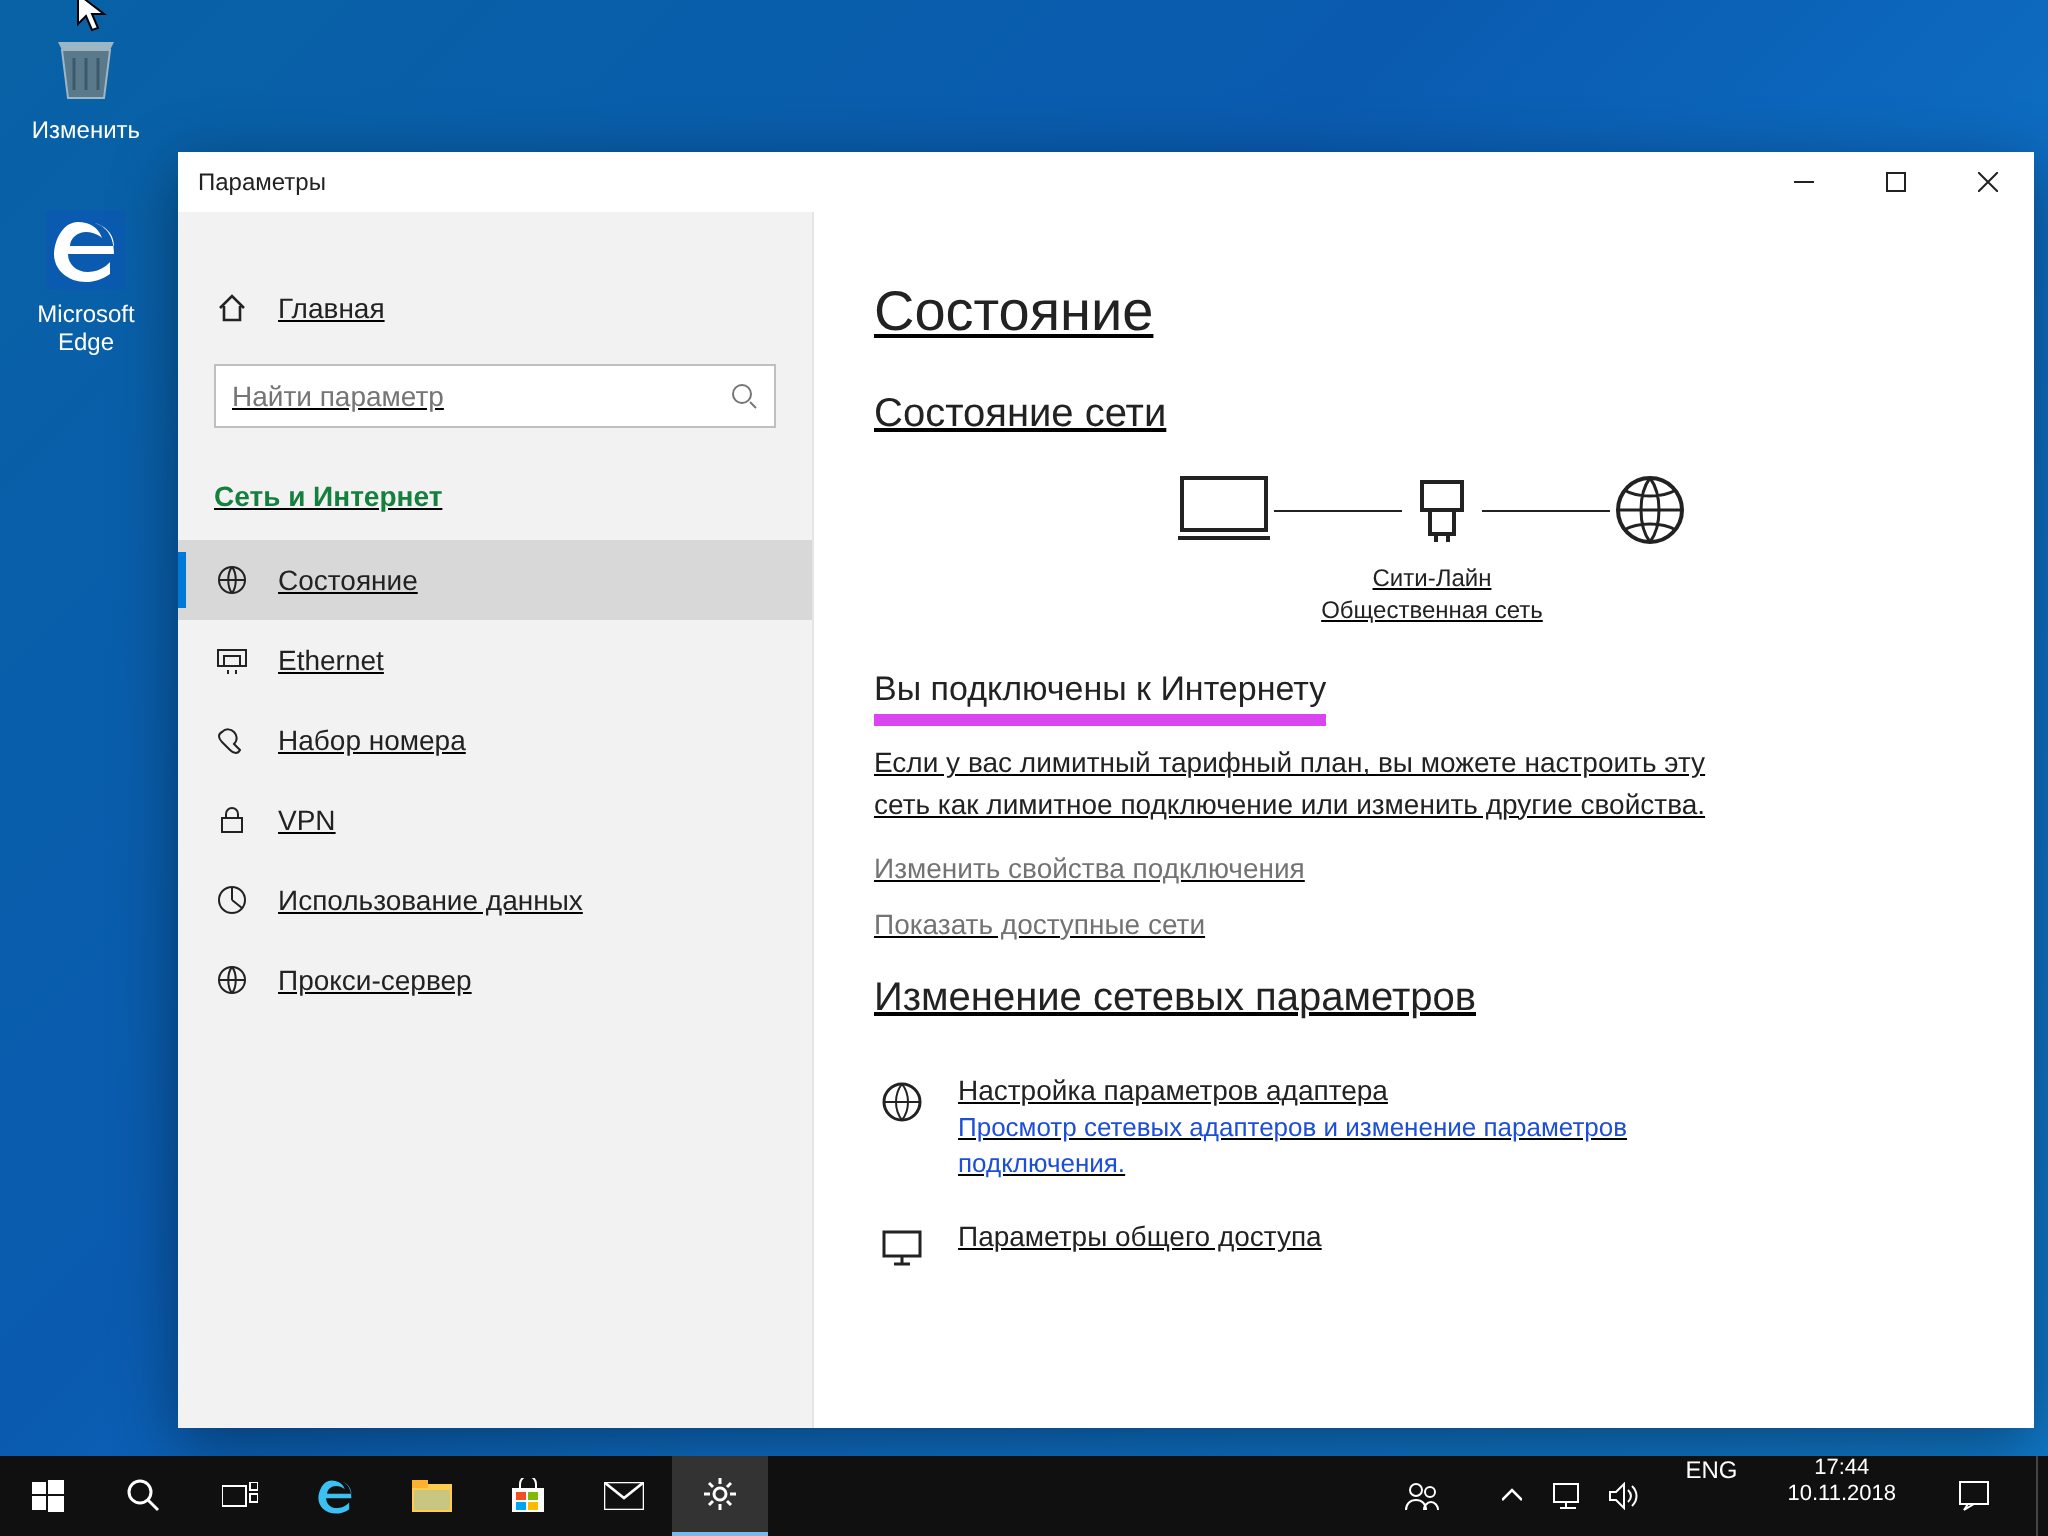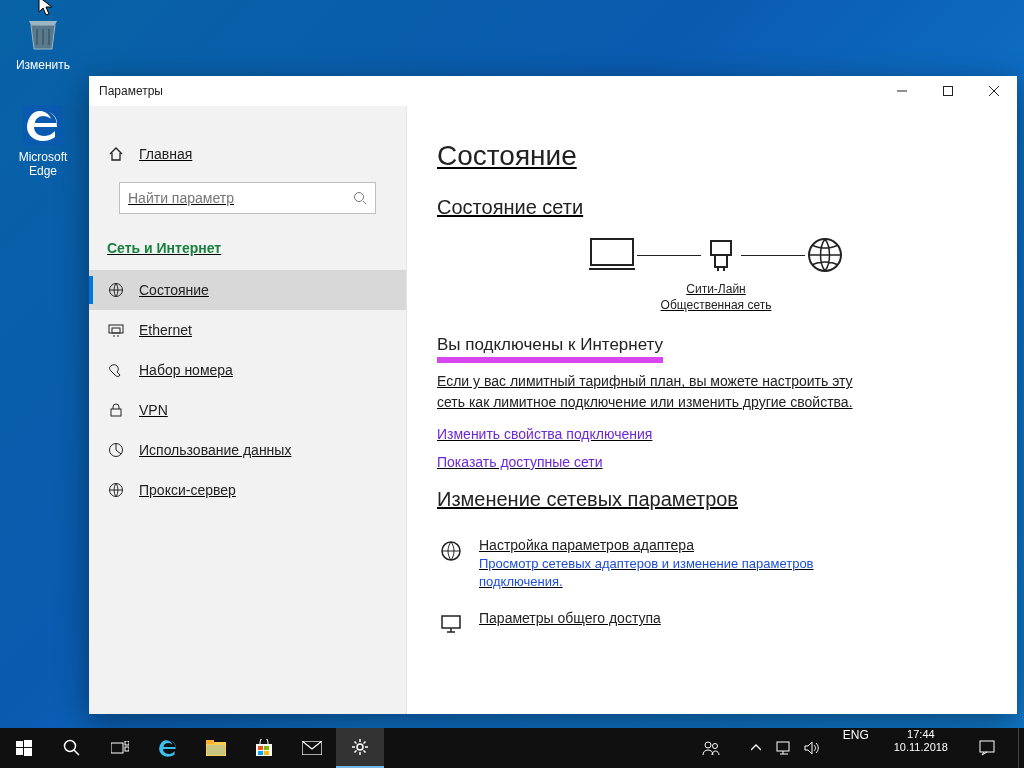--- a/index.html
+++ b/index.html
@@ -18,33 +18,33 @@
   .window { position: absolute; left: 89px; top: 76px; width: 928px; height: 638px; background: #fff; box-shadow: 0 8px 30px rgba(0,0,0,.4); display:flex; flex-direction:column; }
   .titlebar { height: 30px; display:flex; align-items:center; font-size:12px; color:#222; }
   .titlebar .title { padding-left:10px; flex:1; }
   .titlebar .btn { width:46px; height:30px; display:flex; align-items:center; justify-content:center; }
   .win-body { flex:1; display:flex; overflow:hidden;text-decoration:underline; }
   .sidebar { width: 318px; background:#f2f2f2; border-right:1px solid #e5e5e5; padding-top:28px; }
   .home-row, .nav-row { display:flex; align-items:center; height:40px; padding-left:18px; font-size:14px; color:#222; gap:14px; cursor:default;}
   .nav-row.active{background:#d8d8d8; position:relative;}
   .nav-row.active::before{content:"";position:absolute;left:0;top:6px;bottom:6px;width:4px;background:#0078d7;}
   .section-title{font-size:14px;font-weight:600;padding:22px 0 14px 18px;color:#15803d;}
-  .search-wrap{padding:8px 30px 4px;}
+  .search-wrap{padding:8px 18px 4px;}
   .search{width:100%;height:32px;background:#fff;border:1px solid #bfbfbf;display:flex;align-items:center;padding:0 8px; font-size:14px; color:#767676;}
   .search input{flex:1;border:none;outline:none;font-size:14px;background:transparent;}
   .main{flex:1;padding:34px 22px 0 30px; overflow:hidden; color:#222;}
   .main h1{font-weight:300;font-size:28px;margin-bottom:24px;}
   .main h2{font-weight:400;font-size:20px;margin-bottom:16px;}
   .diagram{display:flex;align-items:center;justify-content:center;gap:0;margin:8px 0 6px;}
   .diagram .line{height:1px;background:#222;width:64px;}
   .diag-labels{text-align:center;font-size:12px;line-height:1.35;margin-bottom:22px;}
   .connected{font-size:17px;margin-bottom:8px;position:relative;display:inline-block;}
   .underline-red{border-bottom:6px solid #d946ef;padding-bottom:2px;text-align:right;}
   .body-text{font-size:14px;line-height:1.45;max-width:420px;margin-bottom:14px;}
-  .link{color:#6d28d9;font-size:14px;display:block;margin-bottom:12px;cursor:pointer;}
+  .link{color:#737373;font-size:14px;display:block;margin-bottom:12px;cursor:pointer;}
   .sec2{margin-top:18px;}
   .opt-row{display:flex;gap:14px;padding:10px 0;}
   .opt-row .oic{flex:0 0 28px;display:flex;justify-content:center;padding-top:2px;}
   .opt-row .otxt .ot{font-size:14px;margin-bottom:2px;}
   .opt-row .otxt .od{font-size:13px;color:#1d4ed8;max-width:380px;line-height:1.35;}
   .nav-icon{width:18px;height:18px;display:flex;align-items:center;justify-content:center;flex:0 0 18px;}
   
   .taskbar{position:absolute;left:0;right:0;bottom:0;height:40px;background:#101010;display:flex;align-items:center;color:#fff;}
   .tb-left{display:flex;align-items:center;height:100%;}
   .tb-btn{width:48px;height:40px;display:flex;align-items:center;justify-content:center;}

